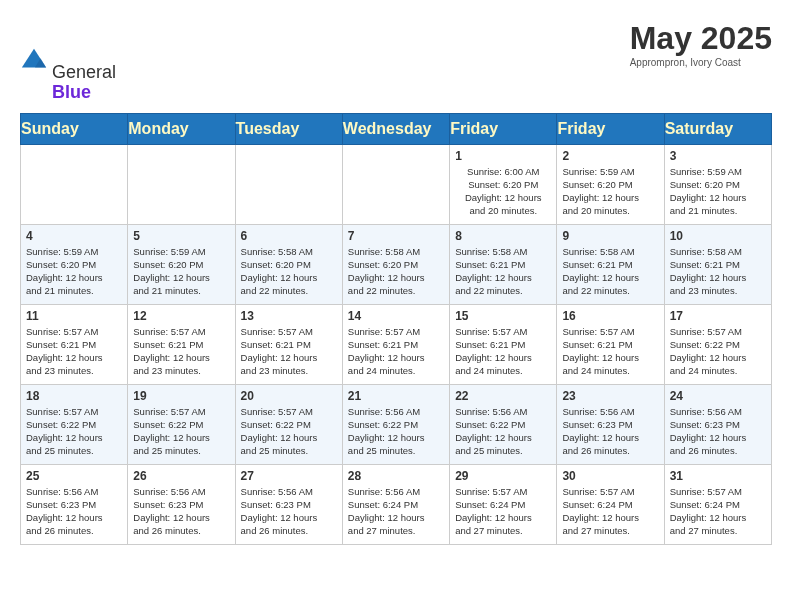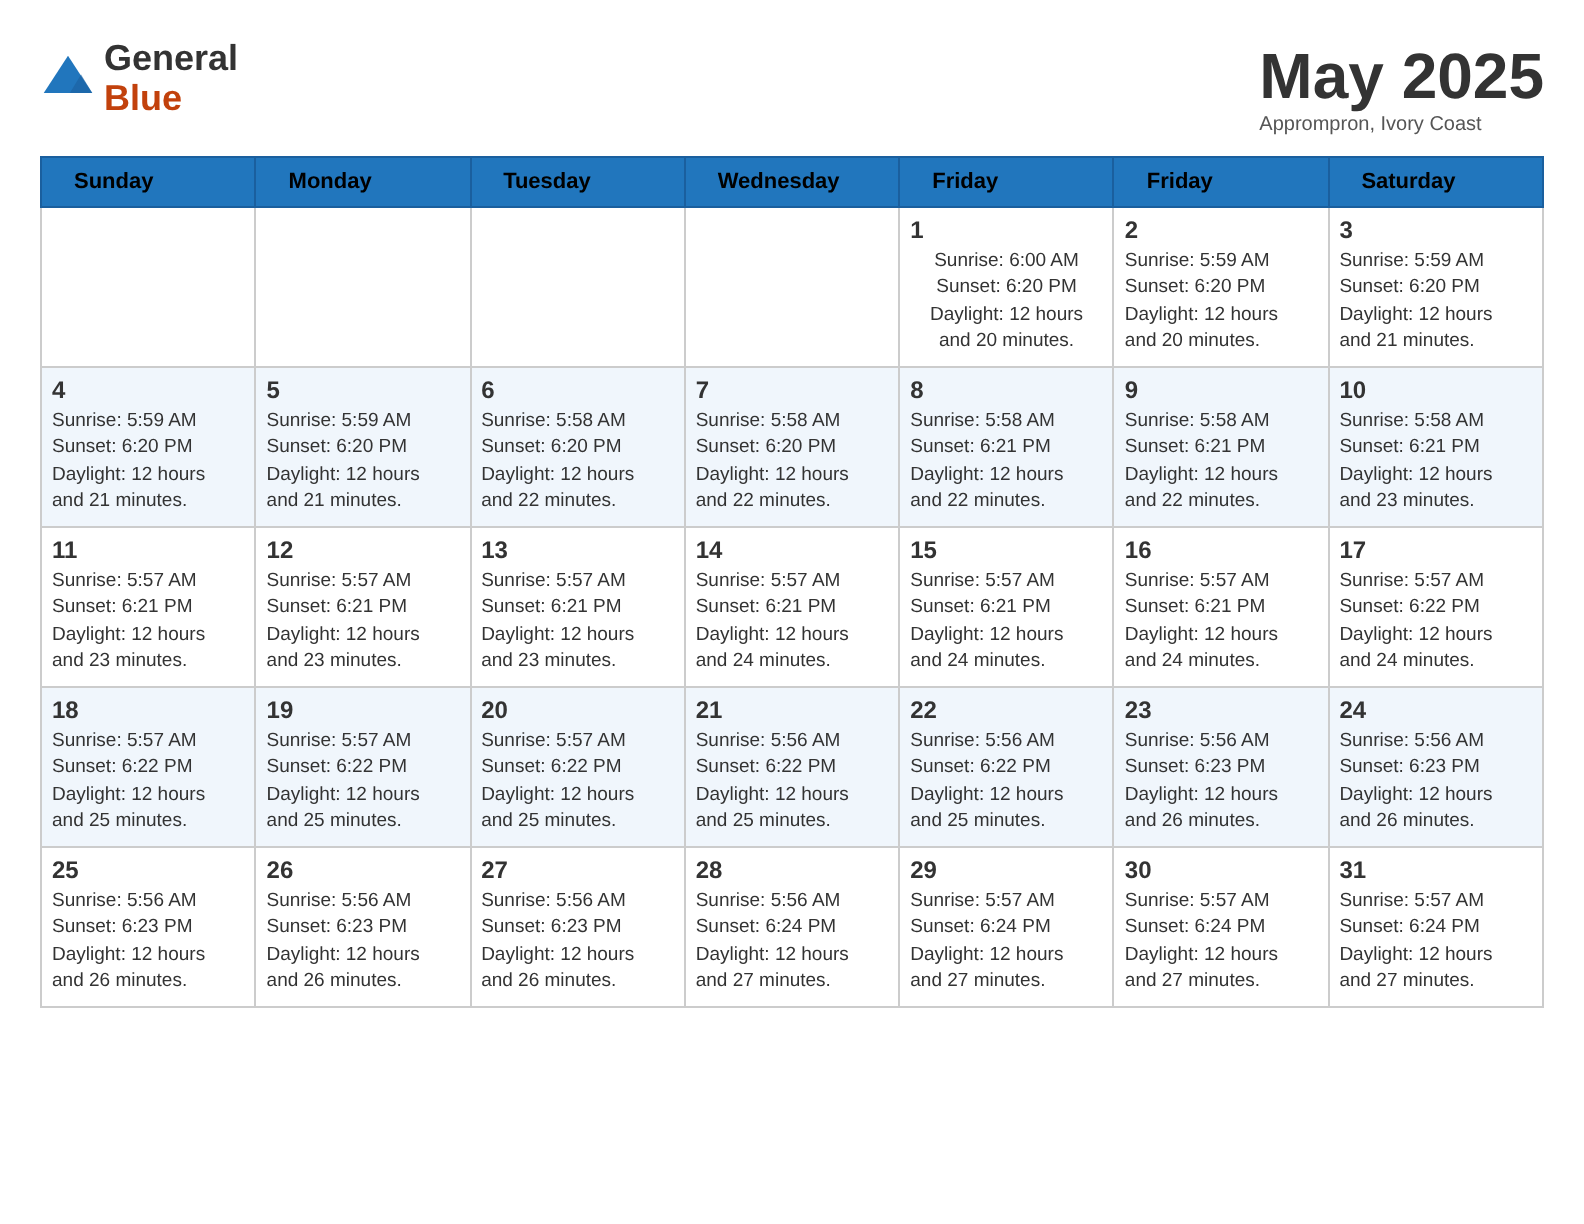--- a/index.html
+++ b/index.html
@@ -20,27 +20,28 @@
       display: flex;
       align-items: center;
     }
     .logo-text {
       display: flex;
       flex-direction: column;
       line-height: 1.1;
     }
     .logo-general {
       font-size: 18px;
-      font-weight: bold;
+      font-weight: normal;
       color: #333;
+      margin-top: 43px;
     }
     .logo-blue {
       font-size: 18px;
       font-weight: bold;
-      color: #c2410c;
+      color: #6d28d9;
     }
     .logo-icon {
       width: 28px;
       height: 28px;
       margin-right: 4px;
     }
     .title-block {
       text-align: left;
     }
     .month-title {
@@ -52,24 +53,24 @@
       font-size: 10px;
       color: #555;
     }
     table {
       width: 100%;
       border-collapse: collapse;
       font-size: 10.5px;
     }
     thead th {
       background-color: #2176bd;
-      color: #000000;
-      padding: 6px 16px;
+      color: #fef9c3;
+      padding: 6px 0;
       text-align: left;
-      font-size: 11px;
+      font-size: 16px;
       font-weight: bold;
       border: 1px solid #1a5f9e;
     }
     tbody td {
       border: 1px solid #ccc;
       vertical-align: top;
       padding: 4px 5px;
       width: calc(100% / 7);
       min-height: 80px;
       height: 80px;

